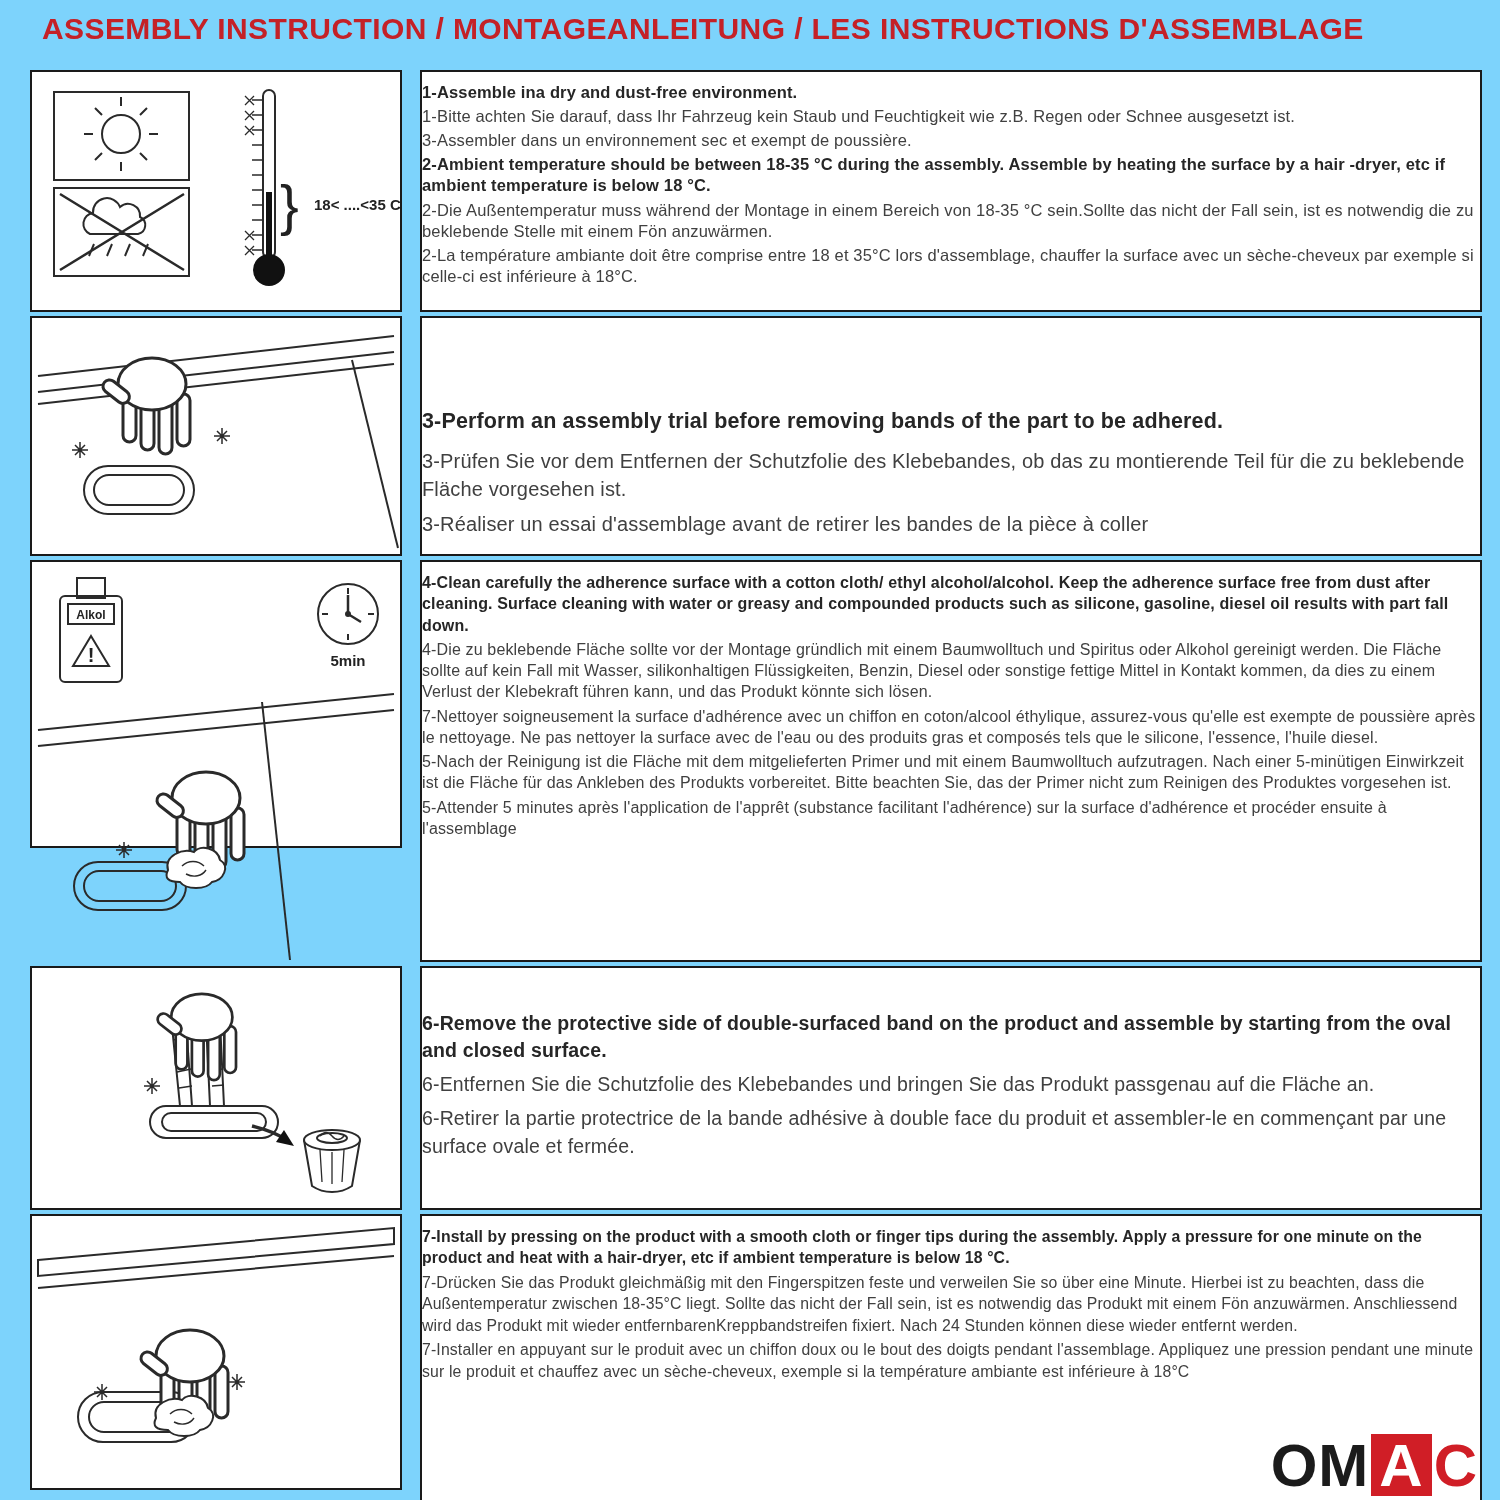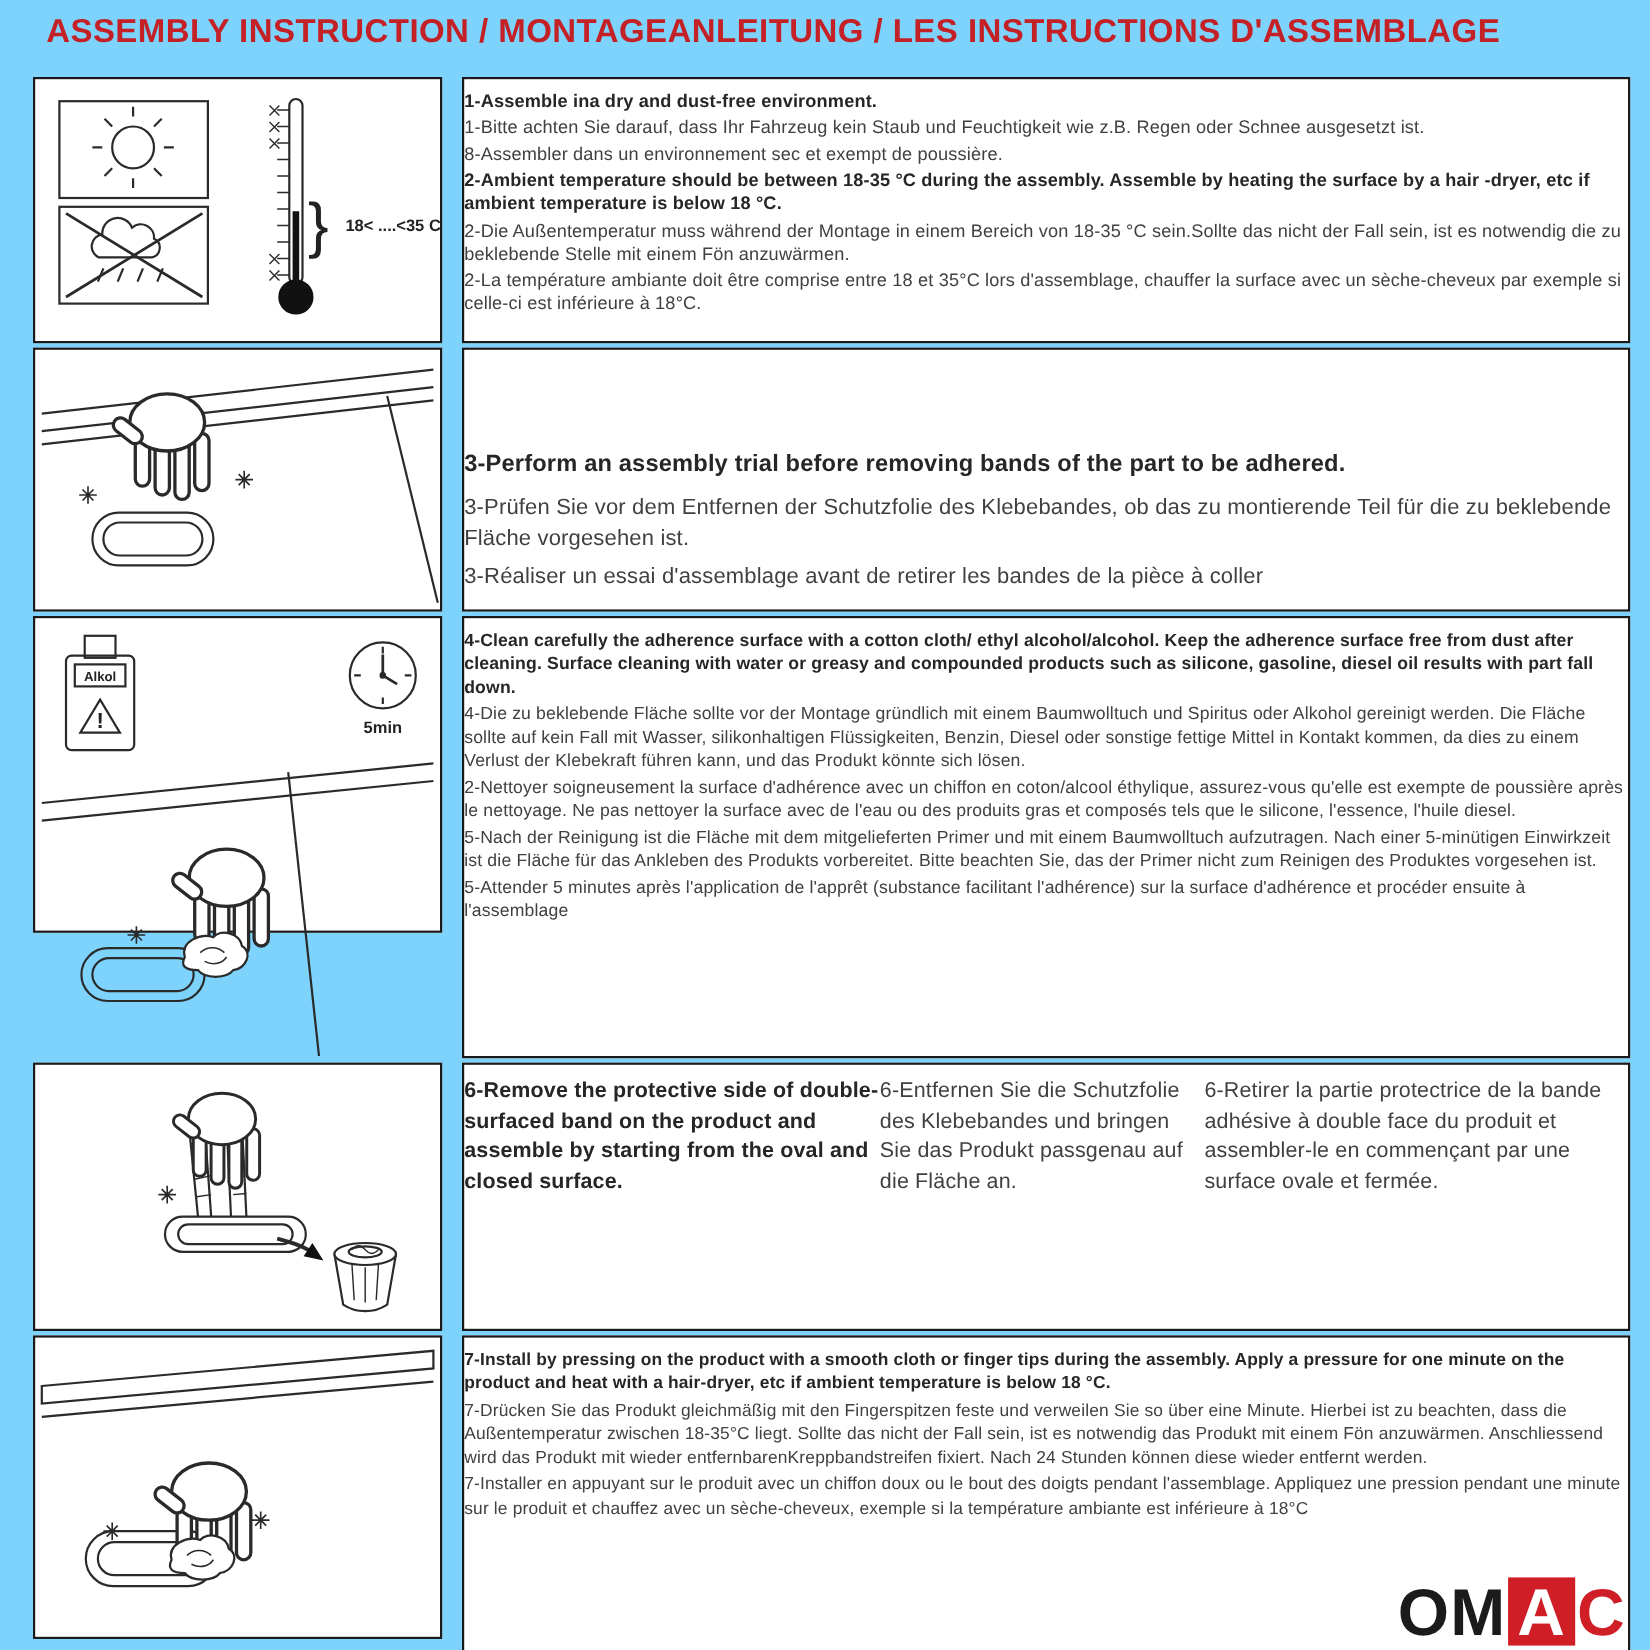--- a/index.html
+++ b/index.html
@@ -12,21 +12,21 @@
   .tb{left:420px;width:1062px;padding:10px 0;}
   .tb p{margin:0 0 3px 0;letter-spacing:.15px;}
   .tb p.bold{font-weight:bold;color:#262626;}
   .mt{margin-top:16px;}
   .tb-1{font-size:16.5px;line-height:1.28;}
   .tb-2{font-size:20px;line-height:1.42;display:flex;flex-direction:column;justify-content:flex-end;}
   .tb-2 p{margin:0 0 6px 0;}
   .tb-2 p.bold{font-size:21.5px;margin-bottom:10px;}
   .tb-3{font-size:16px;line-height:1.33;}
   .tb-3 .mt{margin-top:20px;}
-  .tb-4{font-size:19.5px;line-height:1.42;display:flex;justify-content:center;}
+  .tb-4{font-size:19.5px;line-height:1.42;display:flex;flex-direction:column;justify-content:center;}
   .tb-4 p{margin:0 0 6px 0;}
   .tb-5{font-size:15.8px;line-height:1.36;}
   svg{display:block;}
   svg text{font-family:"Liberation Sans",sans-serif;fill:#222;}
   .logo{position:absolute;right:22px;bottom:4px;font-weight:700;font-size:60px;
         line-height:1;display:flex;align-items:flex-end;letter-spacing:1px;}
   .logo .om{color:#1b1b1b;}
   .logo .abox{background:#d01e26;color:#ffffff;padding:2px 8px 0 8px;margin:0 2px;}
   .logo .c{color:#d01e26;}
 </style>
@@ -80,21 +80,21 @@
         </g>
       </g>
       <text x="248" y="152" font-size="56">}</text>
       <text x="282" y="138" font-size="15" font-weight="bold">18&lt; ....&lt;35 C</text>
     </svg>
   </div>
 
   <div class="box tb tb-1" style="top:70px;height:242px;">
     <p class="bold">1-Assemble ina dry and dust-free environment.</p>
     <p>1-Bitte achten Sie darauf, dass Ihr Fahrzeug kein Staub und Feuchtigkeit wie z.B. Regen oder Schnee ausgesetzt ist.</p>
-    <p>8-Assembler dans un environnement sec et exempt de poussière.</p>
+    <p>3-Assembler dans un environnement sec et exempt de poussière.</p>
     <p class="bold mt">2-Ambient temperature should be between 18-35 °C  during the assembly. Assemble by heating the surface by a hair -dryer, etc if ambient temperature is below 18 °C.</p>
     <p>2-Die Außentemperatur muss während der Montage in einem Bereich von 18-35 °C  sein.Sollte das nicht der Fall sein, ist es notwendig die zu beklebende Stelle mit einem Fön anzuwärmen.</p>
     <p>2-La température ambiante doit être comprise entre 18 et 35°C lors d'assemblage, chauffer la surface avec un sèche-cheveux par exemple si celle-ci est inférieure à 18°C.</p>
   </div>
 
   <div class="box illus" style="top:316px;height:240px;">
     <svg viewBox="0 0 368 238" width="368" height="238">
       <g fill="none" stroke="#2a2a2a" stroke-width="2">
         <g>
           <line x1="6" y1="58" x2="362" y2="18"></line>
@@ -149,21 +149,21 @@
       <text x="316" y="104" font-size="15" font-weight="bold" text-anchor="middle">5min</text>
       <use href="#hand-shape" transform="translate(112,208) rotate(180 60 50)"></use>
       <use href="#cloth-shape" transform="translate(162,306)"></use>
       <use href="#sparkle-shape" transform="translate(92,288)"></use>
     </svg>
   </div>
 
   <div class="box tb tb-3" style="top:560px;height:402px;">
     <p class="bold">4-Clean carefully the adherence surface with a cotton cloth/ ethyl alcohol/alcohol. Keep the adherence surface free from dust after cleaning. Surface cleaning with water or greasy and compounded products such as silicone, gasoline, diesel oil results with part fall down.</p>
     <p>4-Die zu beklebende Fläche sollte vor der Montage gründlich mit einem Baumwolltuch und Spiritus oder Alkohol gereinigt werden. Die Fläche sollte auf kein Fall mit Wasser, silikonhaltigen Flüssigkeiten, Benzin, Diesel oder sonstige fettige Mittel in Kontakt kommen, da dies zu einem Verlust der Klebekraft führen kann, und das Produkt könnte sich lösen.</p>
-    <p>2-Nettoyer soigneusement la surface d'adhérence avec un chiffon en coton/alcool éthylique, assurez-vous qu'elle est exempte de poussière après le nettoyage. Ne pas nettoyer la surface avec de l'eau ou des produits gras et composés tels que le silicone, l'essence, l'huile diesel.</p>
+    <p>7-Nettoyer soigneusement la surface d'adhérence avec un chiffon en coton/alcool éthylique, assurez-vous qu'elle est exempte de poussière après le nettoyage. Ne pas nettoyer la surface avec de l'eau ou des produits gras et composés tels que le silicone, l'essence, l'huile diesel.</p>
     <p>5-Nach der Reinigung ist die Fläche mit dem mitgelieferten Primer und mit einem Baumwolltuch aufzutragen. Nach einer 5-minütigen Einwirkzeit ist die Fläche für das Ankleben des Produkts vorbereitet. Bitte beachten Sie, das der Primer nicht zum Reinigen des Produktes vorgesehen ist.</p>
     <p>5-Attender 5 minutes après l'application de l'apprêt (substance facilitant l'adhérence) sur la surface d'adhérence et procéder ensuite à l'assemblage</p>
   </div>
 
   <div class="box illus" style="top:966px;height:244px;">
     <svg viewBox="0 0 368 238" width="368" height="238">
       <g fill="none" stroke="#2a2a2a" stroke-width="2">
         <g>
           <path d="M148 138 L140 58 L154 56 L160 138"></path>
           <path d="M141 72 L155 69 M143 88 L157 85 M145 104 L159 101 M147 120 L160 118" stroke-width="1.3"></path>

